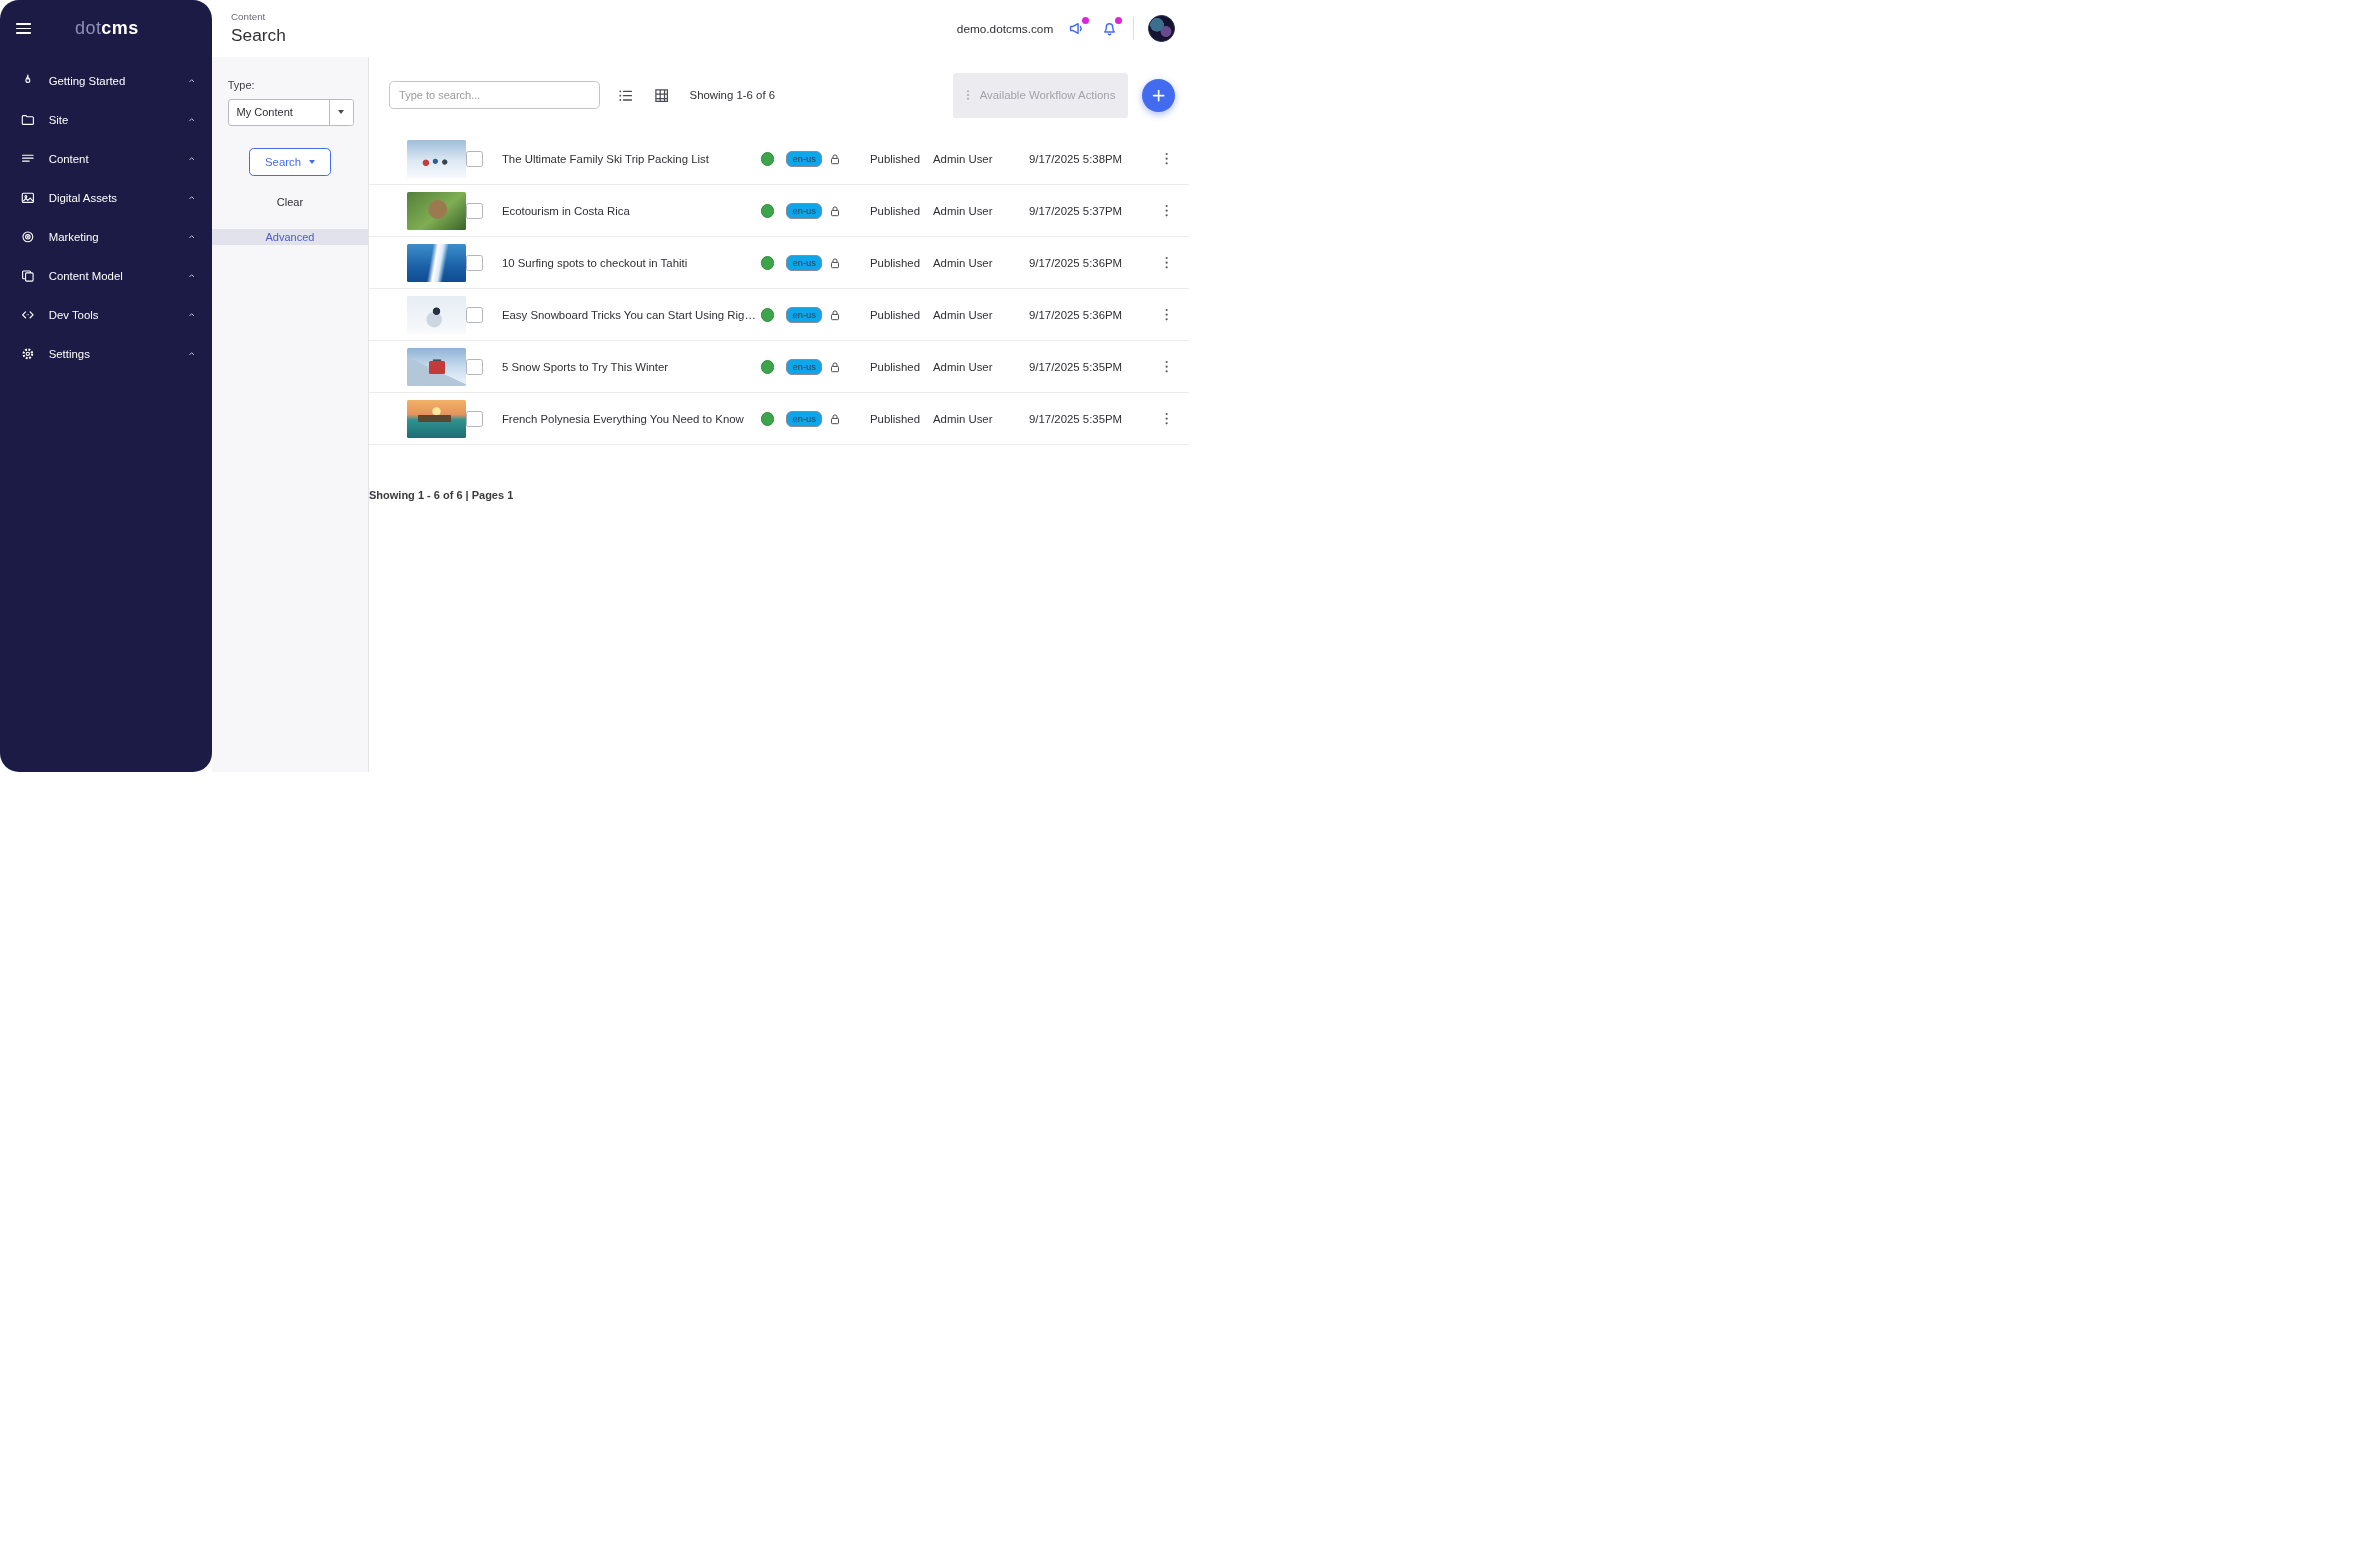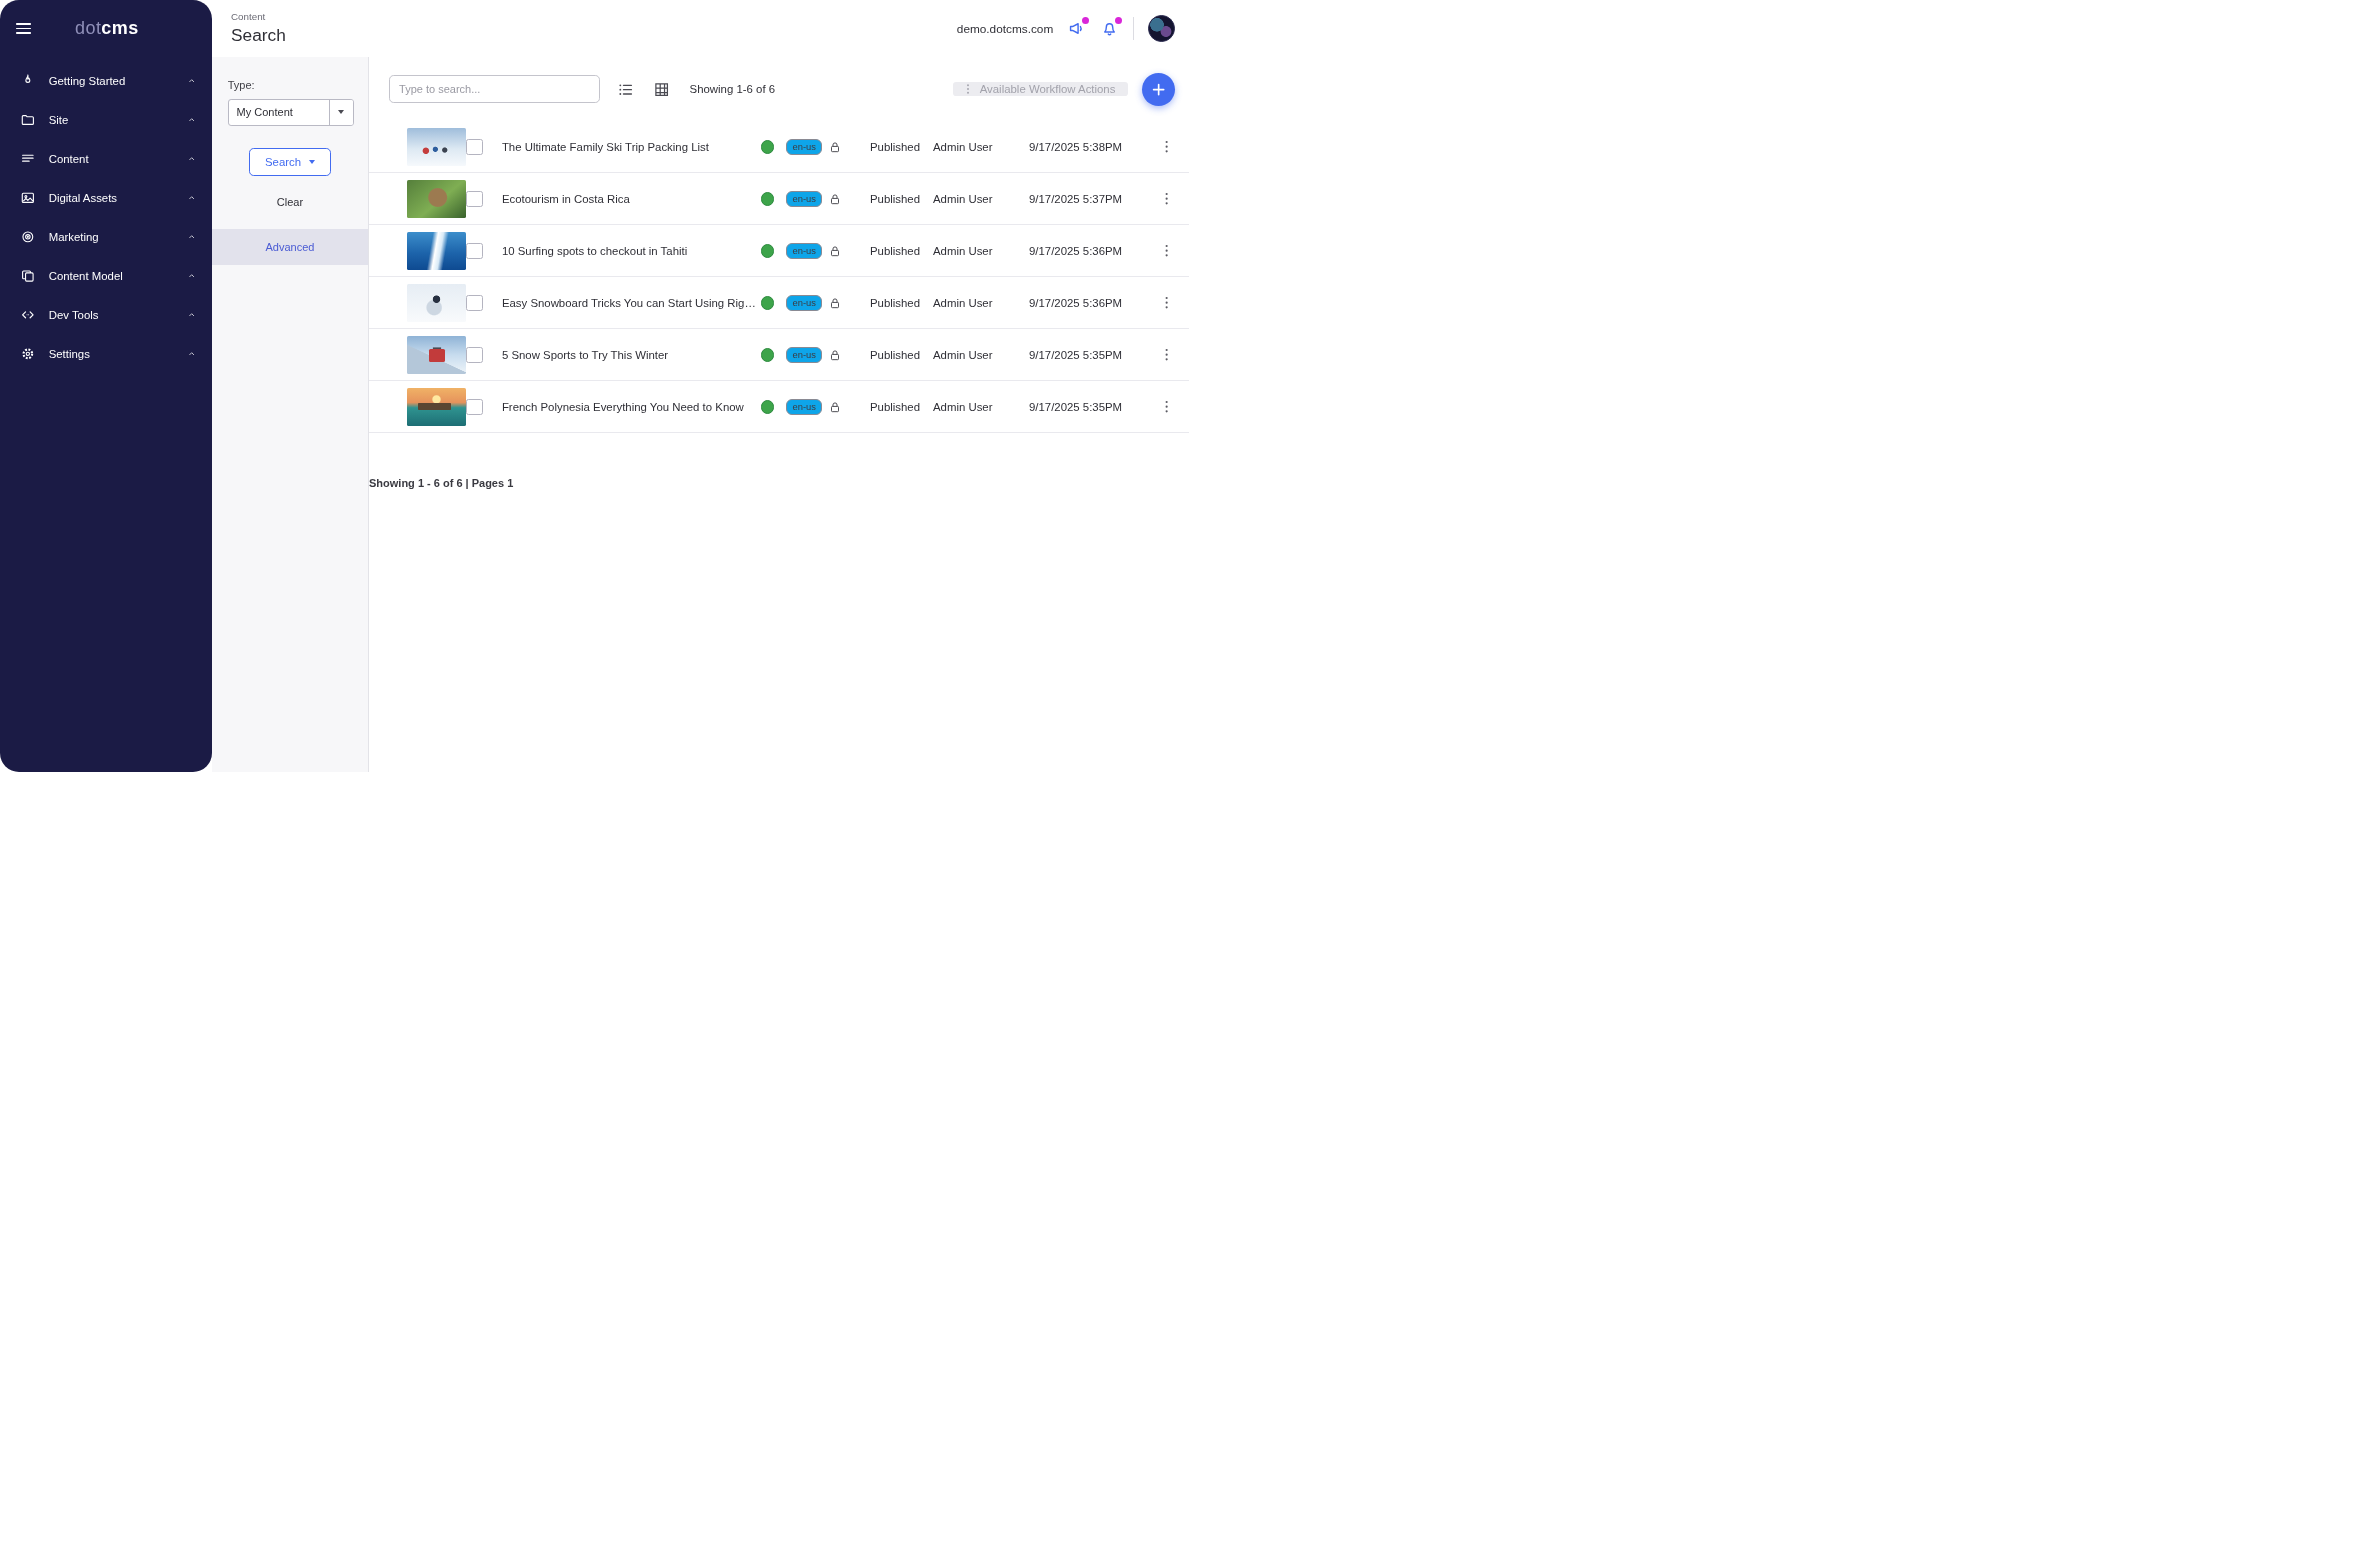--- a/index.html
+++ b/index.html
@@ -52,34 +52,34 @@
   .type-select { display:flex; width:126px; height:27px; margin:0 0 22px 15.7px; background:#fff;
     border:0.8px solid #b9b9c4; border-radius:3.1px; overflow:hidden; cursor:pointer; }
   .type-select .sel-text { flex:1; font-size:11px; color:#2f2f36; display:flex; align-items:center; padding-left:7.9px; }
   .type-select .sel-caret { width:23.6px; border-left:0.8px solid #b9b9c4; display:flex; align-items:center; justify-content:center; background:#fff; }
   .caret-down { width:0; height:0; border-left:3.9px solid transparent; border-right:3.9px solid transparent; border-top:4.7px solid #4a4a52; }
   .search-split { display:flex; align-items:center; gap:7.9px; margin:0 auto 20.4px auto; width:82px; height:28px;
     justify-content:center; background:#fff; border:0.8px solid #426BF0; border-radius:4.7px; cursor:pointer; }
   .search-split .sbl { color:#426BF0; font-size:11.4px; }
   .search-split .caret-down { border-top-color:#426BF0; }
   .clear-btn { text-align:center; font-size:11px; color:#2f2f36; cursor:pointer; margin-bottom:20.4px; }
-  .advanced-bar { height:36px; background:#e2e2ec; display:flex; align-items:center; justify-content:center;
+  .advanced-bar { height:16px; background:#e2e2ec; display:flex; align-items:center; justify-content:center;
     font-size:11px; color:#4a5bd4; cursor:pointer; }
 
   
   .main { flex:1; background:#fff; min-width:0; display:flex; flex-direction:column; }
   .toolbar { display:flex; align-items:center; padding:15.7px 14px 15.7px 19.7px; gap:0; }
   .search-box { width:211px; height:28px; border:0.8px solid #c4c4cc; border-radius:4.7px; padding:0 9.4px;
     font-size:11px; color:#2f2f36; outline:none; font-family:"Liberation Sans",sans-serif; }
   .search-box::placeholder { color:#9a9aa3; }
   .view-icons { display:flex; align-items:center; gap:19px; margin-left:17.3px; }
   .view-icons .vicon { width:17.3px; height:17.3px; cursor:pointer; }
   .view-icons svg { width:100%; height:100%; display:block; }
   .showing-text { font-size:11.4px; color:#2f2f36; margin-left:19px; }
-  .workflow-btn { margin-left:auto; display:flex; align-items:center; gap:4.7px; height:14px; padding:0 12.6px 0 7.9px;
+  .workflow-btn { margin-left:auto; display:flex; align-items:center; gap:4.7px; height:45px; padding:0 12.6px 0 7.9px;
     background:#ececf0; color:#a2a2ab; border:none; border-radius:3.1px; font-size:11.4px;
     font-family:"Liberation Sans",sans-serif; cursor:not-allowed; }
   .workflow-btn svg { width:14px; height:14px; }
   .fab { width:33px; height:33px; border-radius:50%; background:#426BF0; border:none; margin-left:14px;
     display:flex; align-items:center; justify-content:center; cursor:pointer;
     box-shadow:0 2.4px 7.9px rgba(66,107,240,.45); }
   .fab svg { width:17.3px; height:17.3px; }
 
   
   .tr { display:grid; grid-template-columns:97px 28px 1fr 25px 42px 42px 63px 96px 116px 44px; align-items:center; }

